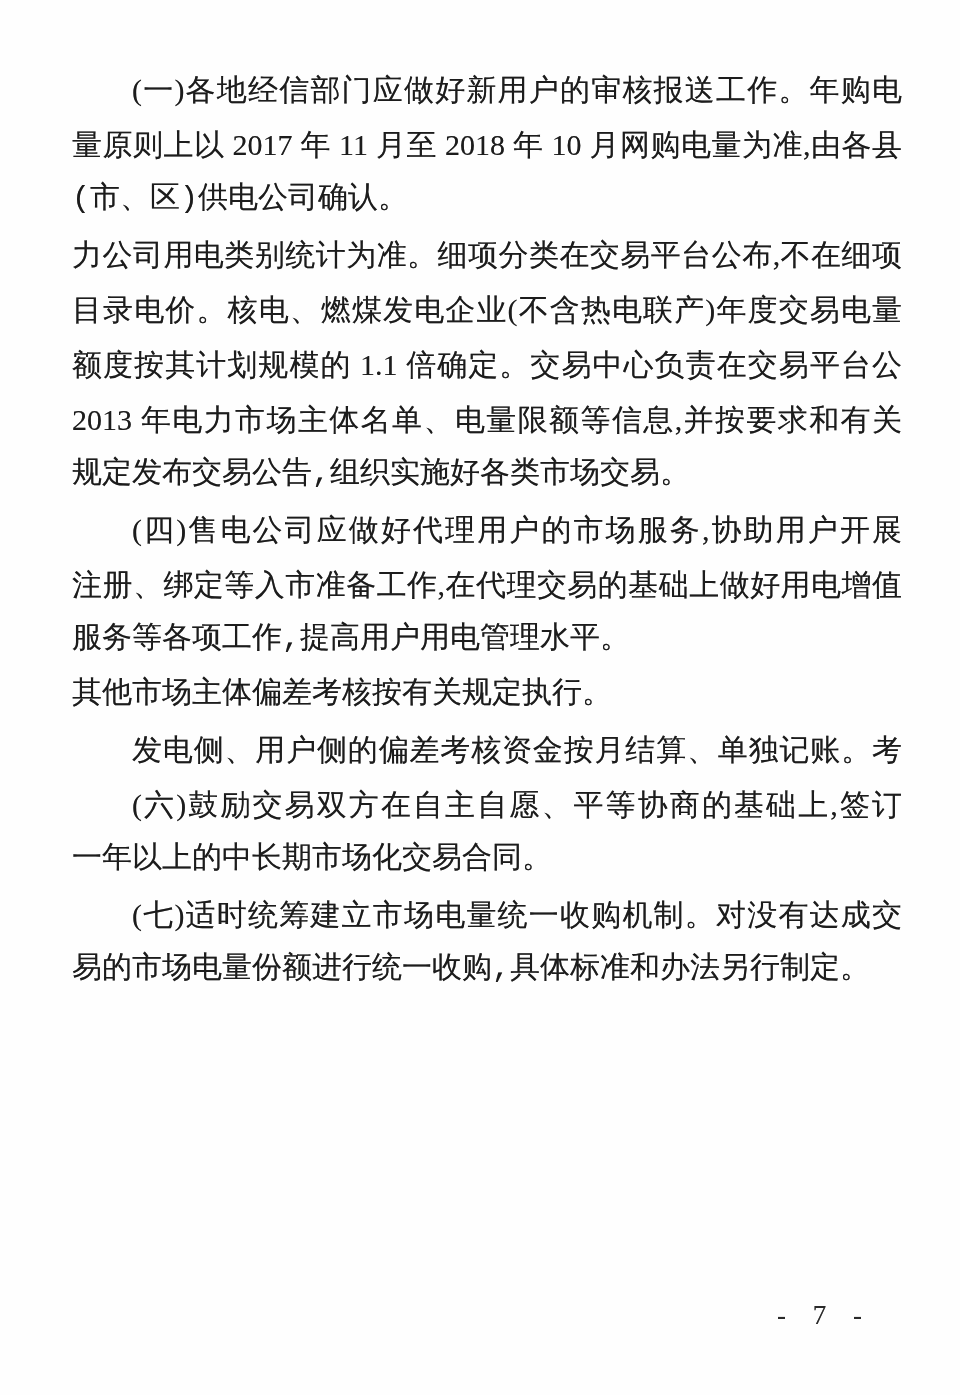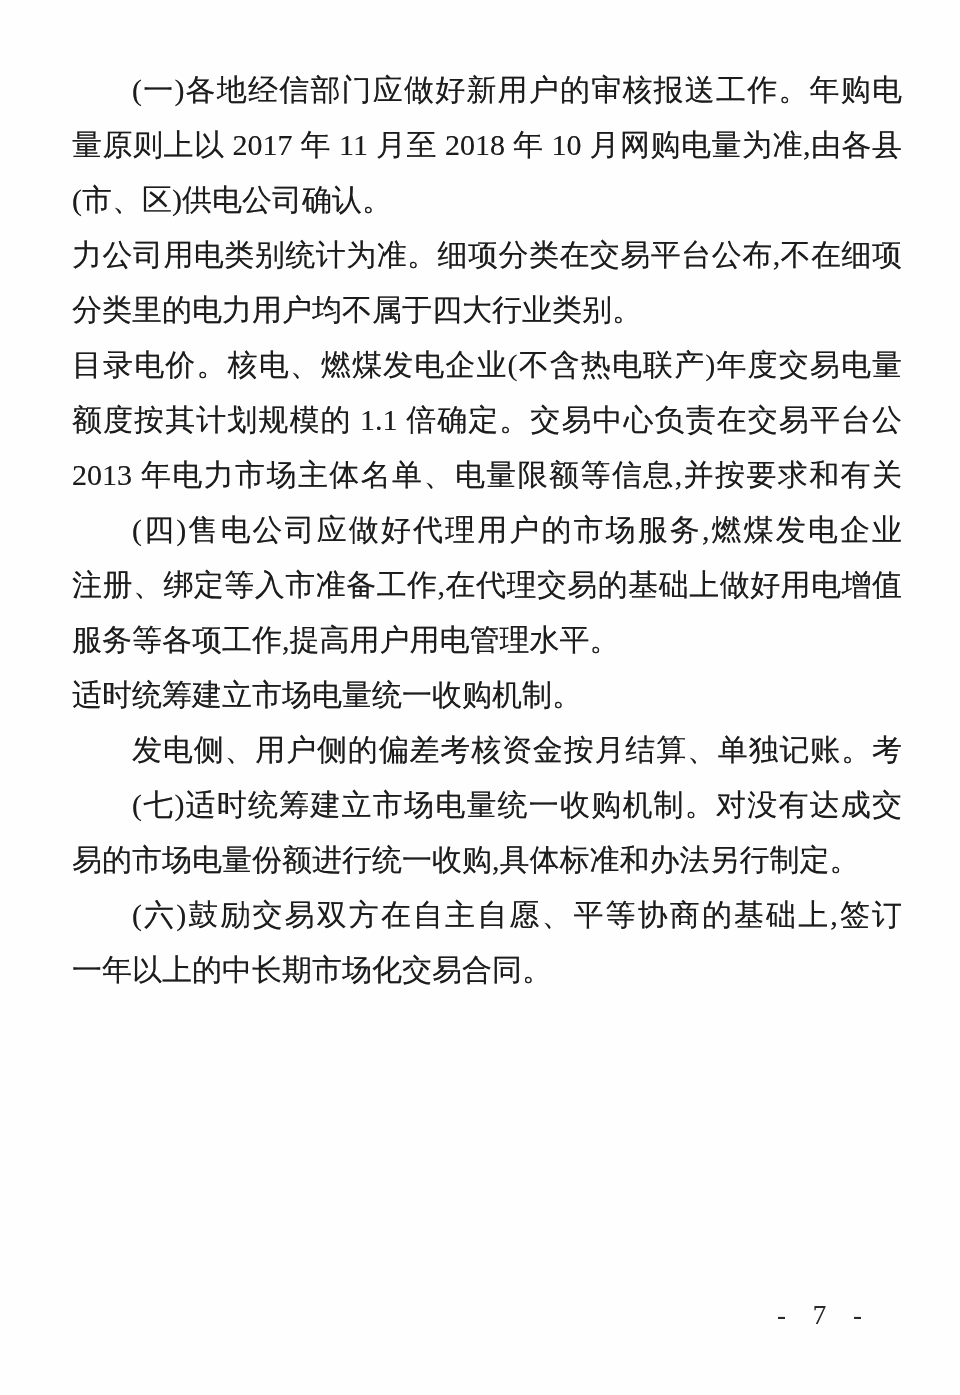--- a/index.html
+++ b/index.html
@@ -27,20 +27,21 @@
     text-align-last: justify;
     text-justify: inter-character;
     overflow: hidden;
     text-shadow: 0 0 0.6px rgba(30,30,30,0.55);
   }
   .line.indent {
     padding-left: 60px;
   }
   .line.last {
     text-align-last: left;
+    font-family: Liberation Mono, monospace;
   }
   .page-num {
     position: absolute;
     top: 1300px;
     right: 88px;
     font-size: 27px;
     color: #2a2a2a;
     letter-spacing: 10px;
     text-shadow: 0 0 0.5px rgba(40,40,40,0.5);
   }
@@ -51,48 +52,48 @@
 <div class="page">
 
   <div class="para">
     <div class="line indent">(一)各地经信部门应做好新用户的审核报送工作。年购电</div>
     <div class="line">量原则上以 2017 年 11 月至 2018 年 10 月网购电量为准,由各县</div>
     <div class="line last">(市、区)供电公司确认。</div>
   </div>
 
   <div class="para">
     <div class="line">力公司用电类别统计为准。细项分类在交易平台公布,不在细项</div>
-    <div class="line last">分类里的电力用户均不属于四大行业类别。</div>
   </div>
 
   <div class="para">
     <div class="line">目录电价。核电、燃煤发电企业(不含热电联产)年度交易电量</div>
     <div class="line">额度按其计划规模的 1.1 倍确定。交易中心负责在交易平台公布</div>
     <div class="line">2013 年电力市场主体名单、电量限额等信息,并按要求和有关</div>
+    <div class="line last">规定发布交易公告,组织实施好各类市场交易。</div>
   </div>
 
   <div class="para">
-    <div class="line indent">(四)售电公司应做好代理用户的市场服务,燃煤发电企业</div>
+    <div class="line indent">(四)售电公司应做好代理用户的市场服务,协助用户开展</div>
     <div class="line">注册、绑定等入市准备工作,在代理交易的基础上做好用电增值</div>
     <div class="line last">服务等各项工作,提高用户用电管理水平。</div>
   </div>
 
   <div class="para">
-    <div class="line last">适时统筹建立市场电量统一收购机制。</div>
+    <div class="line last">其他市场主体偏差考核按有关规定执行。</div>
   </div>
 
   <div class="para">
     <div class="line indent">发电侧、用户侧的偏差考核资金按月结算、单独记账。考核</div>
   </div>
 
   <div class="para">
-    <div class="line indent">(七)适时统筹建立市场电量统一收购机制。对没有达成交</div>
-    <div class="line last">易的市场电量份额进行统一收购,具体标准和办法另行制定。</div>
+    <div class="line indent">(六)鼓励交易双方在自主自愿、平等协商的基础上,签订</div>
+    <div class="line last">一年以上的中长期市场化交易合同。</div>
   </div>
 
   <div class="para">
-    <div class="line indent">(六)鼓励交易双方在自主自愿、平等协商的基础上,签订</div>
-    <div class="line last">一年以上的中长期市场化交易合同。</div>
+    <div class="line indent">(七)适时统筹建立市场电量统一收购机制。对没有达成交</div>
+    <div class="line last">易的市场电量份额进行统一收购,具体标准和办法另行制定。</div>
   </div>
 
   <div class="page-num">- 7 -</div>
 
 </div>
 
 </body></html>

